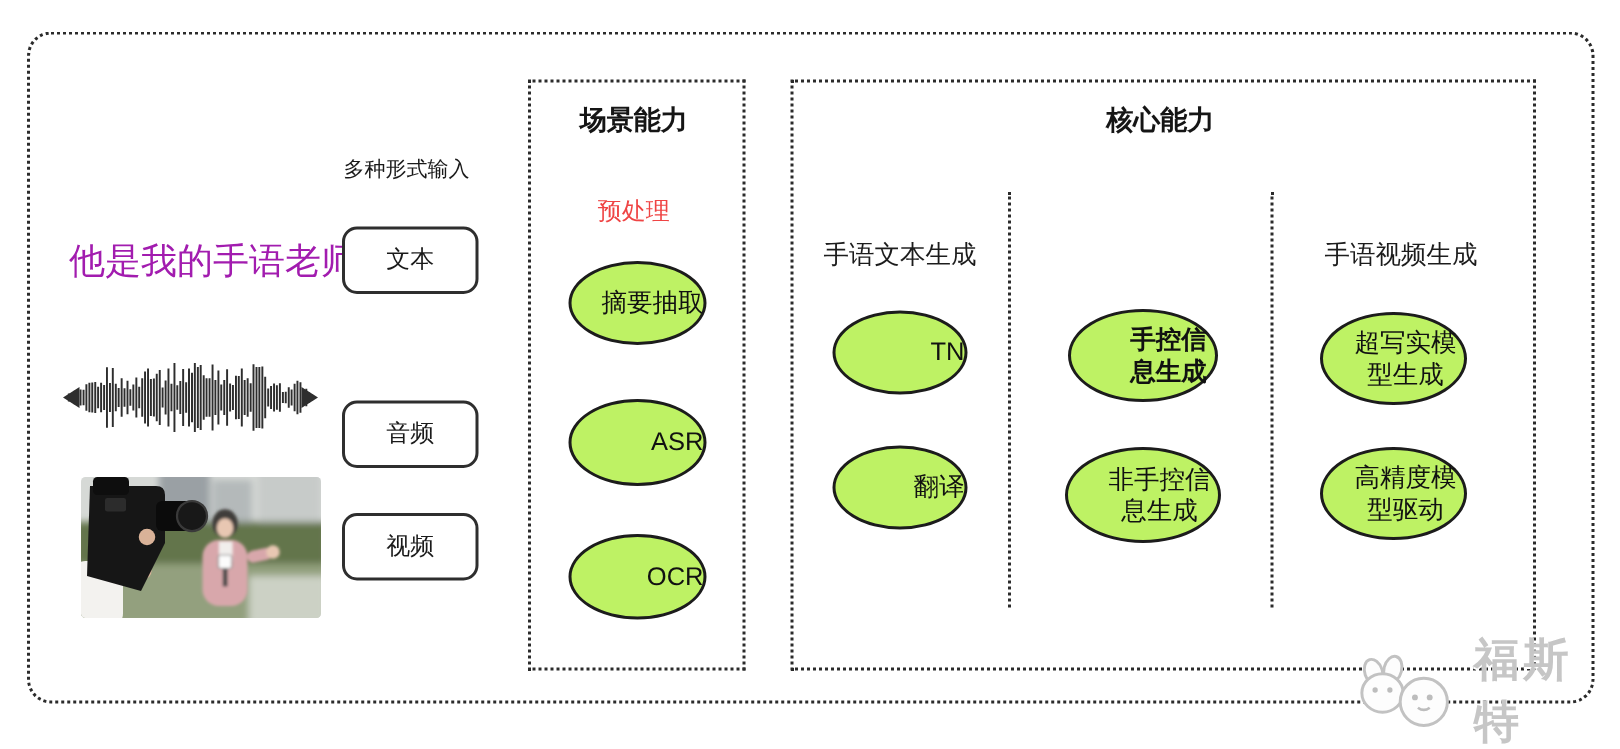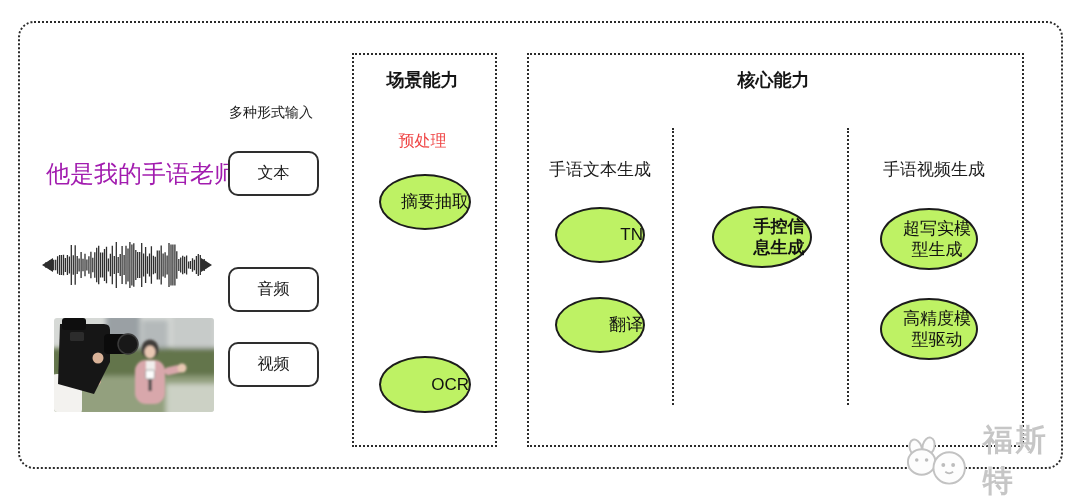--- a/index.html
+++ b/index.html
@@ -159,20 +159,23 @@
     <span>视频</span>
   </div>
 
   <div class="scene-box"></div>
   <div class="box-title scene-title">场景能力</div>
   <div class="scene-sub">预处理</div>
 
   <div class="node n-scene1">
     <span class="node-label">摘要抽取</span>
   </div>
+  <div class="node n-scene2">
+    <span class="node-label">ASR</span>
+  </div>
   <div class="node n-scene3">
     <span class="node-label">OCR</span>
   </div>
 
   <div class="core-box"></div>
   <div class="box-title core-title">核心能力</div>
 
   <div class="col-divider divider-1"></div>
   <div class="col-divider divider-2"></div>
 
@@ -180,20 +183,23 @@
   <div class="col-header c3">手语视频生成</div>
 
   <div class="node n-fy">
     <span class="node-label">翻译</span>
   </div>
   <div class="node n-tn">
     <span class="node-label">TN</span>
   </div>
   <div class="node n-manual">
     <span class="node-label w62">手控信息生成</span>
+  </div>
+  <div class="node n-nonmanual">
+    <span class="node-label w78">非手控信息生成</span>
   </div>
   <div class="node n-hyper">
     <span class="node-label w78">超写实模型生成</span>
   </div>
   <div class="node n-precision">
     <span class="node-label w78">高精度模型驱动</span>
   </div>
 
   <div class="watermark">
     <svg width="82" height="54" viewBox="0 0 82 54">

